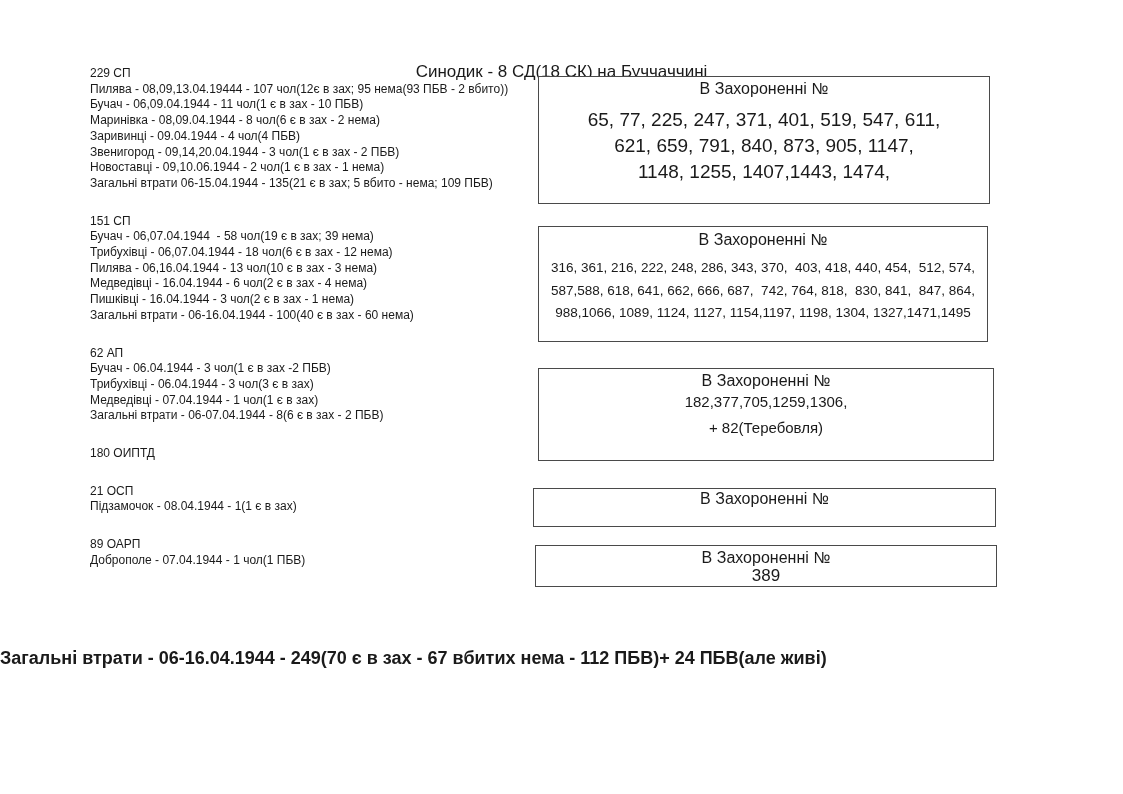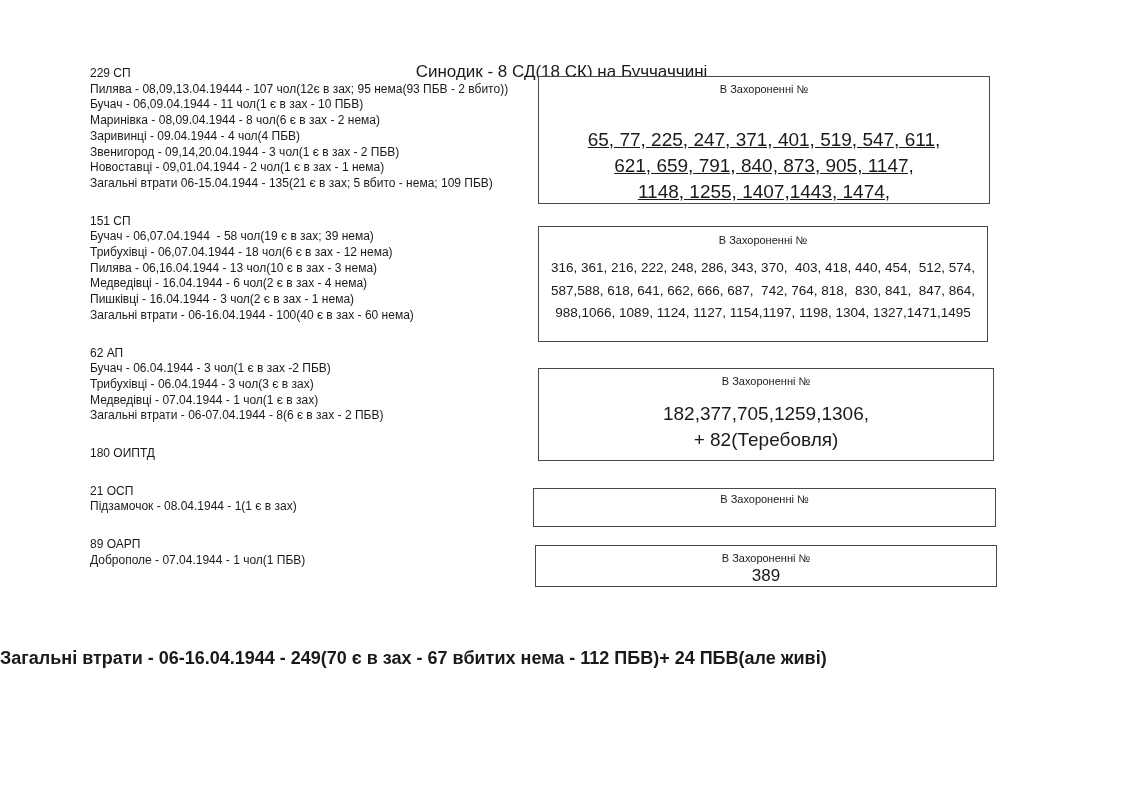--- a/index.html
+++ b/index.html
@@ -33,28 +33,28 @@
     line-height: 15.7px;
     white-space: pre-wrap;
   }
   .bbox {
     position: absolute;
     border: 1px solid #4a4a4a;
     box-sizing: border-box;
     text-align: center;
     background: #ffffff;
   }
-  .bbox .hdr { font-size: 11px; line-height: 16px; }
+  .bbox .hdr { font-size: 16px; line-height: 16px; }
   .bbox .content div { white-space: pre-wrap; }
   .box1 { left: 538px; top: 76px;  width: 452px; height: 128px; padding-top: 4px; }
-  .box1 .content { margin-top: 30px; font-size: 19px;  line-height: 26px; text-decoration: underline; }
+  .box1 .content { margin-top: 10px; font-size: 19px;  line-height: 26px; }
   .box2 { left: 538px; top: 226px; width: 450px; height: 116px; padding-top: 5px; }
   .box2 .content { margin-top: 9px;  font-size: 13.5px; line-height: 22.5px; }
   .box3 { left: 538px; top: 368px; width: 456px; height: 93px;  padding-top: 4px; }
-  .box3 .content { margin-top: 12px; font-size: 19px;  line-height: 26px; }
+  .box3 .content { font-size: 15px;  line-height: 26px; }
   .box4 { left: 533px; top: 488px; width: 463px; height: 39px;  padding-top: 2px; }
   .box4 .content { font-size: 17px; line-height: 20px; }
   .box5 { left: 535px; top: 545px; width: 462px; height: 42px;  padding-top: 4px; }
   .box5 .content { font-size: 17px; line-height: 20px; }
   .total {
     position: absolute;
     top: 648px;
     left: 0;
     width: 100%;
     text-align: left;
@@ -72,21 +72,21 @@
 
   <div class="units">
 
     <div class="section">
       <div class="section-name">229 СП</div>
       <div class="line">Пилява - 08,09,13.04.19444 - 107 чол(12є в зах; 95 нема(93 ПБВ - 2 вбито))</div>
       <div class="line">Бучач - 06,09.04.1944 - 11 чол(1 є в зах - 10 ПБВ)</div>
       <div class="line">Маринівка - 08,09.04.1944 - 8 чол(6 є в зах - 2 нема)</div>
       <div class="line">Заривинці - 09.04.1944 - 4 чол(4 ПБВ)</div>
       <div class="line">Звенигород - 09,14,20.04.1944 - 3 чол(1 є в зах - 2 ПБВ)</div>
-      <div class="line">Новоставці - 09,01.04.1944 - 2 чол(1 є в зах - 1 нема)</div>
+      <div class="line">Новоставці - 09,10.06.1944 - 2 чол(1 є в зах - 1 нема)</div>
       <div class="line">Загальні втрати 06-15.04.1944 - 135(21 є в зах; 5 вбито - нема; 109 ПБВ)</div>
     </div>
 
     <div class="section">
       <div class="section-name">151 СП</div>
       <div class="line">Бучач - 06,07.04.1944  - 58 чол(19 є в зах; 39 нема)</div>
       <div class="line">Трибухівці - 06,07.04.1944 - 18 чол(6 є в зах - 12 нема)</div>
       <div class="line">Пилява - 06,16.04.1944 - 13 чол(10 є в зах - 3 нема)</div>
       <div class="line">Медведівці - 16.04.1944 - 6 чол(2 є в зах - 4 нема)</div>
       <div class="line">Пишківці - 16.04.1944 - 3 чол(2 є в зах - 1 нема)</div>

